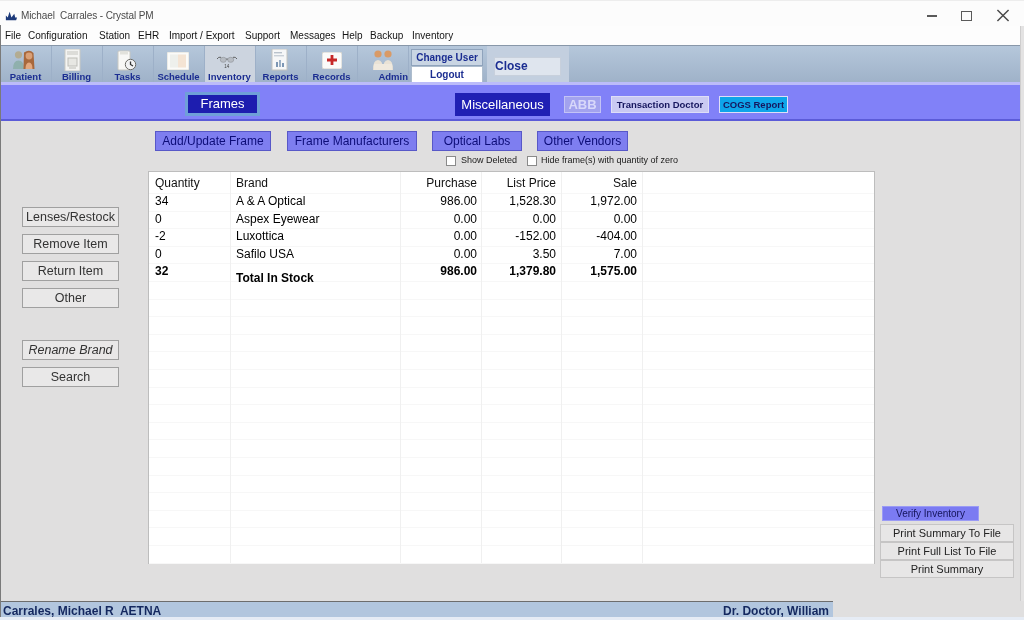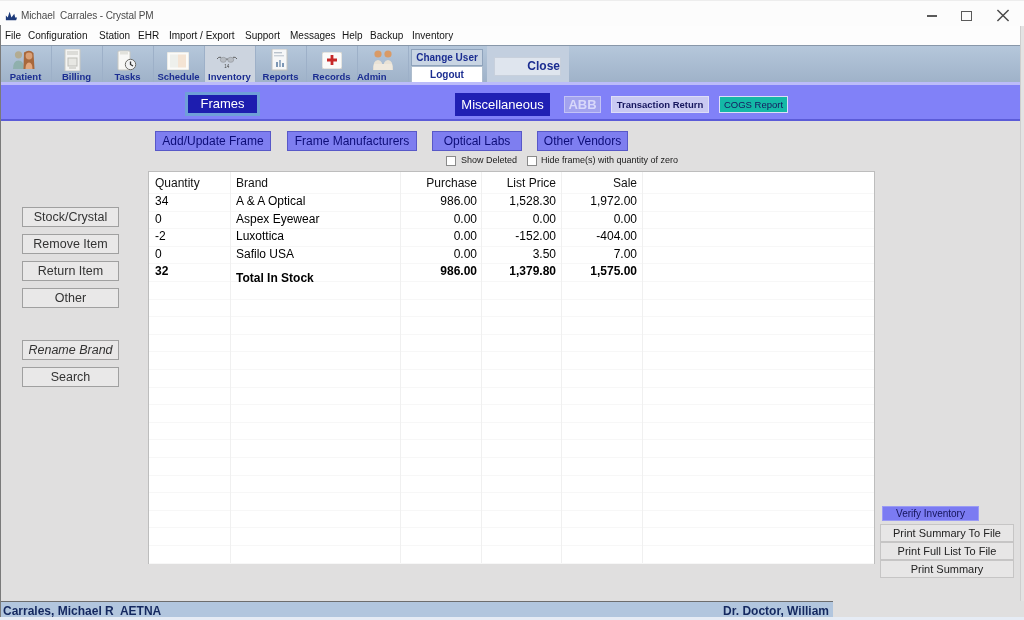--- a/index.html
+++ b/index.html
@@ -109,40 +109,40 @@
     <rect x="2" y="15" width="18" height="6" fill="#efe9de"></rect>
   </svg>
 
   <div class="abs navy" style="left:0px;top:25px;width:51px;text-align:center;font-size:9.5px;font-weight:bold;">Patient</div>
   <div class="abs navy" style="left:51px;top:25px;width:51px;text-align:center;font-size:9.5px;font-weight:bold;">Billing</div>
   <div class="abs navy" style="left:102px;top:25px;width:51px;text-align:center;font-size:9.5px;font-weight:bold;">Tasks</div>
   <div class="abs navy" style="left:153px;top:25px;width:51px;text-align:center;font-size:9.5px;font-weight:bold;">Schedule</div>
   <div class="abs navy" style="left:204px;top:25px;width:51px;text-align:center;font-size:9.5px;font-weight:bold;">Inventory</div>
   <div class="abs navy" style="left:255px;top:25px;width:51px;text-align:center;font-size:9.5px;font-weight:bold;">Reports</div>
   <div class="abs navy" style="left:306px;top:25px;width:51px;text-align:center;font-size:9.5px;font-weight:bold;">Records</div>
-  <div class="abs navy" style="left:357px;top:25px;width:51px;text-align:left;font-size:9.5px;font-weight:bold;">Admin</div>
+  <div class="abs navy" style="left:357px;top:25px;width:51px;text-align:right;font-size:9.5px;font-weight:bold;">Admin</div>
 
   <div class="abs navy" style="left:411px;top:3px;width:72px;height:17px;background:#c9d5e3;border:1px solid #8fa3bc;font-size:10px;font-weight:bold;text-align:center;line-height:15px;">Change User</div>
   <div class="abs navy" style="left:411px;top:20px;width:72px;height:17px;background:#ffffff;border:1px solid #aebdcd;font-size:10px;font-weight:bold;text-align:center;line-height:15px;">Logout</div>
 
   <div class="abs" style="left:487px;top:0px;width:82px;height:37px;background:#c3cfdf;"></div>
-  <div class="abs navy" style="left:494px;top:11px;width:67px;height:19px;background:#dfe5ee;border:1px solid #c8d0dc;font-size:12px;font-weight:bold;text-align:right;line-height:17px;">Close</div>
+  <div class="abs navy" style="left:494px;top:11px;width:67px;height:19px;background:#dfe5ee;border:1px solid #c8d0dc;font-size:12px;font-weight:bold;text-align:left;line-height:17px;">Close</div>
 </div>
 
 <div class="abs" style="left:0;top:82px;width:1024px;height:3px;background:#bcbcfa;"></div>
 
 <div class="abs" style="left:0;top:85px;width:1024px;height:36px;background:#8181f8;border-bottom:2px solid #5b5bd8;">
 
   <div class="abs" style="left:185px;top:7px;width:75px;height:24px;background:#6f9fd8;padding:3px;">
     <div style="width:100%;height:100%;background:#1d1daf;color:#fff;font-size:13px;text-align:center;line-height:18px;">Frames</div>
   </div>
   <div class="abs" style="left:455px;top:8px;width:95px;height:23px;background:#2020b4;color:#fff;font-size:13px;text-align:center;line-height:23px;">Miscellaneous</div>
   <div class="abs" style="left:564px;top:11px;width:37px;height:17px;background:#a2a2ee;border:1px solid #c3c3f6;color:#d8d8fa;font-size:13px;font-weight:bold;text-align:center;line-height:16px;">ABB</div>
-  <div class="abs" style="left:611px;top:11px;width:98px;height:17px;background:#c9c9f2;border:1px solid #dedef8;color:#16165e;font-size:9.5px;font-weight:bold;text-align:center;line-height:15px;">Transaction Return</div>
-  <div class="abs" style="left:719px;top:11px;width:69px;height:17px;background:#14b8a6;border:1px solid #dedef8;color:#16165e;font-size:9.5px;font-weight:normal;text-align:center;line-height:15px;">COGS Report</div>
+  <div class="abs" style="left:611px;top:11px;width:98px;height:17px;background:#c9c9f2;border:1px solid #dedef8;color:#16165e;font-size:9.5px;font-weight:bold;text-align:center;line-height:15px;">Transaction Doctor</div>
+  <div class="abs" style="left:719px;top:11px;width:69px;height:17px;background:#0ea5e9;border:1px solid #dedef8;color:#16165e;font-size:9.5px;font-weight:bold;text-align:center;line-height:15px;">COGS Report</div>
 </div>
 
 <div class="abs" style="left:155px;top:131px;width:116px;height:20px;background:#7e7ef0;border:1px solid #5858c8;color:#0d0d78;font-size:12px;text-align:center;line-height:18px;">Add/Update Frame</div>
 <div class="abs" style="left:287px;top:131px;width:130px;height:20px;background:#7e7ef0;border:1px solid #5858c8;color:#0d0d78;font-size:12px;text-align:center;line-height:18px;">Frame Manufacturers</div>
 <div class="abs" style="left:432px;top:131px;width:90px;height:20px;background:#7e7ef0;border:1px solid #5858c8;color:#0d0d78;font-size:12px;text-align:center;line-height:18px;">Optical Labs</div>
 <div class="abs" style="left:537px;top:131px;width:91px;height:20px;background:#7e7ef0;border:1px solid #5858c8;color:#0d0d78;font-size:12px;text-align:center;line-height:18px;">Other Vendors</div>
 
 <div class="abs" style="left:446px;top:156px;width:10px;height:10px;background:#fff;border:1px solid #8a8a8a;"></div>
 <span class="abs" style="left:461px;top:155px;font-size:9px;color:#1a1a1a;">Show Deleted</span>
 <div class="abs" style="left:527px;top:156px;width:10px;height:10px;background:#fff;border:1px solid #8a8a8a;"></div>
@@ -187,21 +187,21 @@
   <div class="abs" style="left:331px;top:75px;width:76px;text-align:right;font-size:12px;">3.50</div>
   <div class="abs" style="left:410px;top:75px;width:78px;text-align:right;font-size:12px;">7.00</div>
 
   <div class="abs" style="left:6px;top:92px;font-size:12px;font-weight:bold;">32</div>
   <div class="abs" style="left:87px;top:92px;font-size:12px;font-weight:bold;margin-top:7px;">Total In Stock</div>
   <div class="abs" style="left:252px;top:92px;width:76px;text-align:right;font-size:12px;font-weight:bold;">986.00</div>
   <div class="abs" style="left:331px;top:92px;width:76px;text-align:right;font-size:12px;font-weight:bold;">1,379.80</div>
   <div class="abs" style="left:410px;top:92px;width:78px;text-align:right;font-size:12px;font-weight:bold;">1,575.00</div>
 </div>
 
-<div class="abs" style="left:22px;top:207px;width:97px;height:20px;background:#e9e8e8;border:1px solid #a0a0a0;font-size:12.5px;color:#333;text-align:center;line-height:18px;">Stock/Crystal</div>
+<div class="abs" style="left:22px;top:207px;width:97px;height:20px;background:#e9e8e8;border:1px solid #a0a0a0;font-size:12.5px;color:#333;text-align:center;line-height:18px;">Lenses/Restock</div>
 <div class="abs" style="left:22px;top:234px;width:97px;height:20px;background:#e9e8e8;border:1px solid #a0a0a0;font-size:12.5px;color:#333;text-align:center;line-height:18px;">Remove Item</div>
 <div class="abs" style="left:22px;top:261px;width:97px;height:20px;background:#e9e8e8;border:1px solid #a0a0a0;font-size:12.5px;color:#333;text-align:center;line-height:18px;">Return Item</div>
 <div class="abs" style="left:22px;top:288px;width:97px;height:20px;background:#e9e8e8;border:1px solid #a0a0a0;font-size:12.5px;color:#333;text-align:center;line-height:18px;">Other</div>
 <div class="abs" style="left:22px;top:340px;width:97px;height:20px;background:#e9e8e8;border:1px solid #a0a0a0;font-size:12.5px;color:#333;text-align:center;line-height:18px;font-style:italic;">Rename Brand</div>
 <div class="abs" style="left:22px;top:367px;width:97px;height:20px;background:#e9e8e8;border:1px solid #a0a0a0;font-size:12.5px;color:#333;text-align:center;line-height:18px;">Search</div>
 
 <div class="abs" style="left:882px;top:506px;width:97px;height:15px;background:#7b7bf2;border:1px solid #9a9af5;font-size:10px;color:#14145a;text-align:center;line-height:13px;">Verify Inventory</div>
 <div class="abs" style="left:880px;top:524px;width:134px;height:18px;background:#e7e6e6;border:1px solid #c6c5c5;font-size:11px;color:#222;text-align:center;line-height:16px;">Print Summary To File</div>
 <div class="abs" style="left:880px;top:542px;width:134px;height:18px;background:#e7e6e6;border:1px solid #c6c5c5;font-size:11px;color:#222;text-align:center;line-height:16px;">Print Full List To File</div>
 <div class="abs" style="left:880px;top:560px;width:134px;height:18px;background:#e7e6e6;border:1px solid #c6c5c5;font-size:11px;color:#222;text-align:center;line-height:16px;">Print Summary</div>

